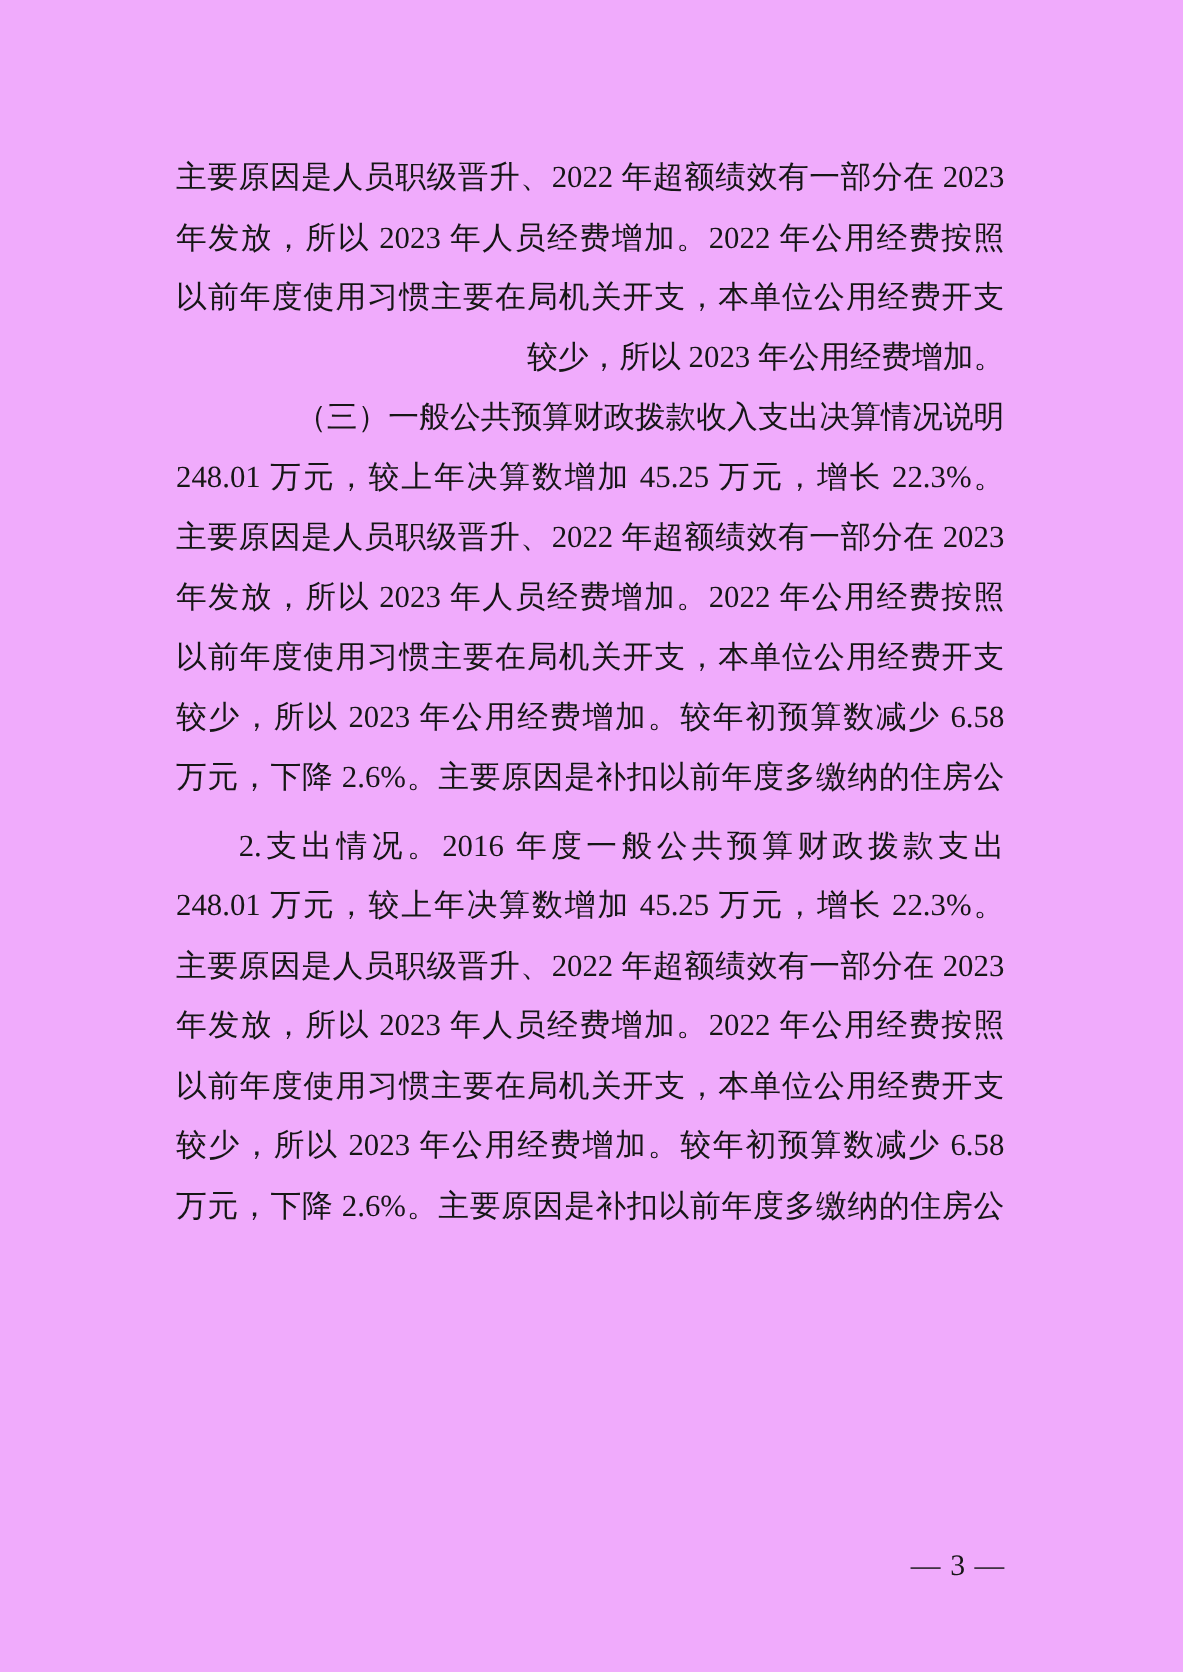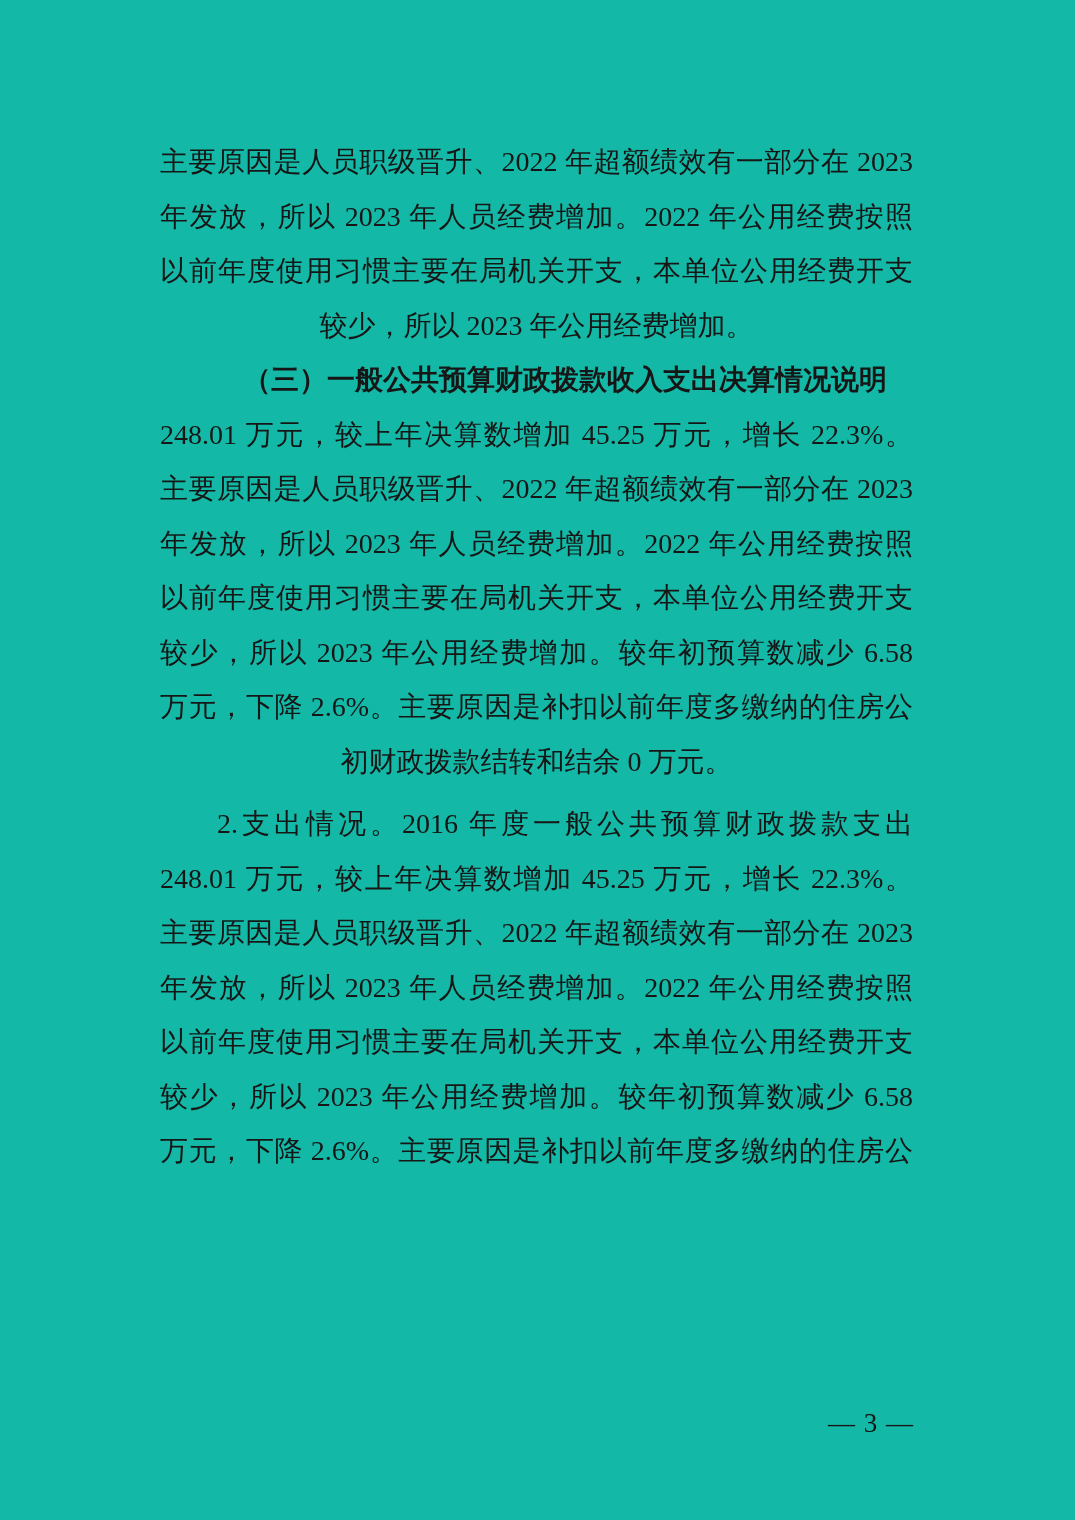--- a/index.html
+++ b/index.html
@@ -1,44 +1,44 @@
 <!DOCTYPE html>
 <html><head>
 <meta charset="utf-8">
 <style>
   * { margin: 0; padding: 0; box-sizing: border-box; }
   html, body { background: #ffffff; }
   .page {
     position: relative;
     width: 1075px;
     height: 1520px;
-    background: #14b8a6;
+    background: #f0abfc;
     overflow: hidden;
     font-family: "Liberation Serif", "DejaVu Serif", serif;
     color: #161616;
   }
   .content {
     position: absolute;
     left: 160px;
     top: 135px;
     width: 753px;
   }
   .line {
     font-size: 28px;
     line-height: 54.5px;
     height: 54.5px;
-    text-align: center;
+    text-align: right;
     overflow: visible;
   }
   .line.just {
     text-align: justify;
     text-align-last: justify;
   }
   .indent { text-indent: 57px; }
-  .heading { font-weight: bold; }
+  .heading { font-weight: normal; }
   .para-gap { margin-top: 8px; }
   .footer {
     position: absolute;
     top: 1406px;
     right: 161px;
     font-size: 27px;
     line-height: 34px;
     color: #161616;
     letter-spacing: 1px;
   }
@@ -58,21 +58,20 @@
 
     <div class="line heading indent">（三）一般公共预算财政拨款收入支出决算情况说明</div>
 
     <div class="para">
       <div class="line just">248.01 万元，较上年决算数增加 45.25 万元，增长 22.3%。</div>
       <div class="line just">主要原因是人员职级晋升、2022 年超额绩效有一部分在 2023</div>
       <div class="line just">年发放，所以 2023 年人员经费增加。2022 年公用经费按照</div>
       <div class="line just">以前年度使用习惯主要在局机关开支，本单位公用经费开支</div>
       <div class="line just">较少，所以 2023 年公用经费增加。较年初预算数减少 6.58</div>
       <div class="line just">万元，下降 2.6%。主要原因是补扣以前年度多缴纳的住房公</div>
-      <div class="line">初财政拨款结转和结余 0 万元。</div>
     </div>
 
     <div class="para para-gap">
       <div class="line just indent">2.支出情况。2016 年度一般公共预算财政拨款支出</div>
       <div class="line just">248.01 万元，较上年决算数增加 45.25 万元，增长 22.3%。</div>
       <div class="line just">主要原因是人员职级晋升、2022 年超额绩效有一部分在 2023</div>
       <div class="line just">年发放，所以 2023 年人员经费增加。2022 年公用经费按照</div>
       <div class="line just">以前年度使用习惯主要在局机关开支，本单位公用经费开支</div>
       <div class="line just">较少，所以 2023 年公用经费增加。较年初预算数减少 6.58</div>
       <div class="line just">万元，下降 2.6%。主要原因是补扣以前年度多缴纳的住房公</div>

